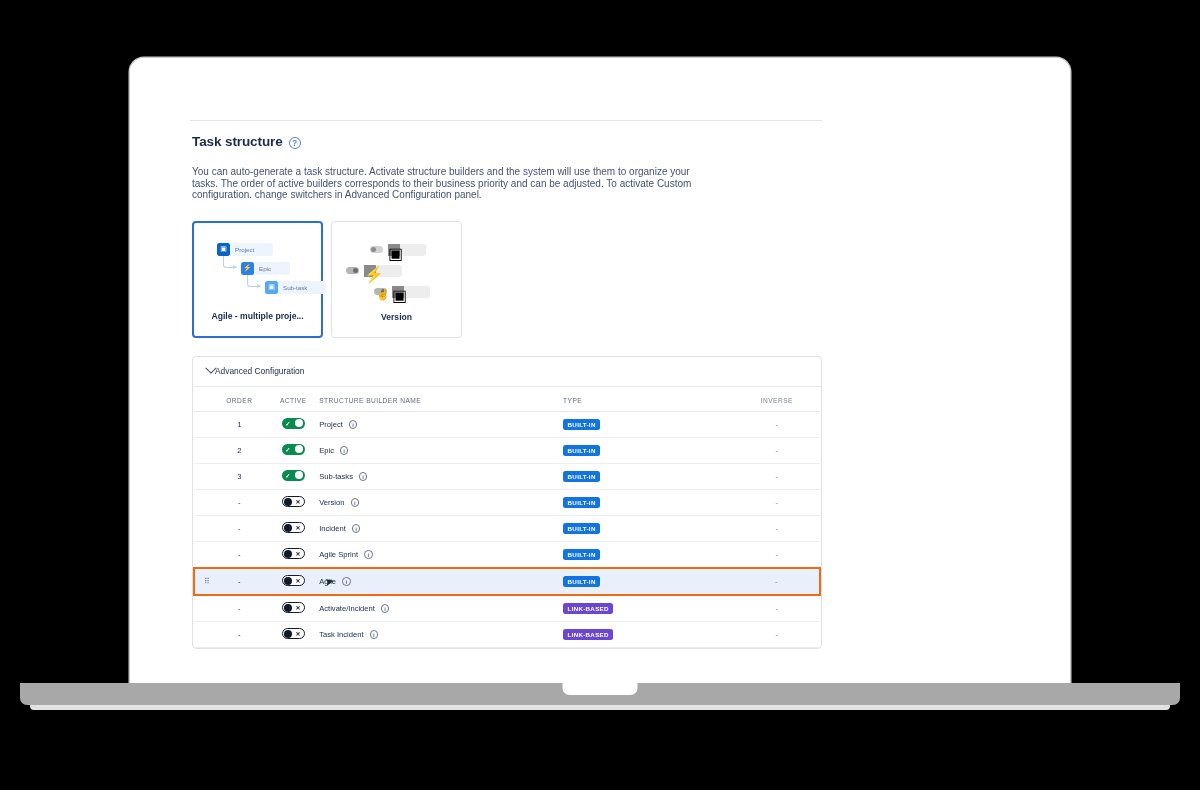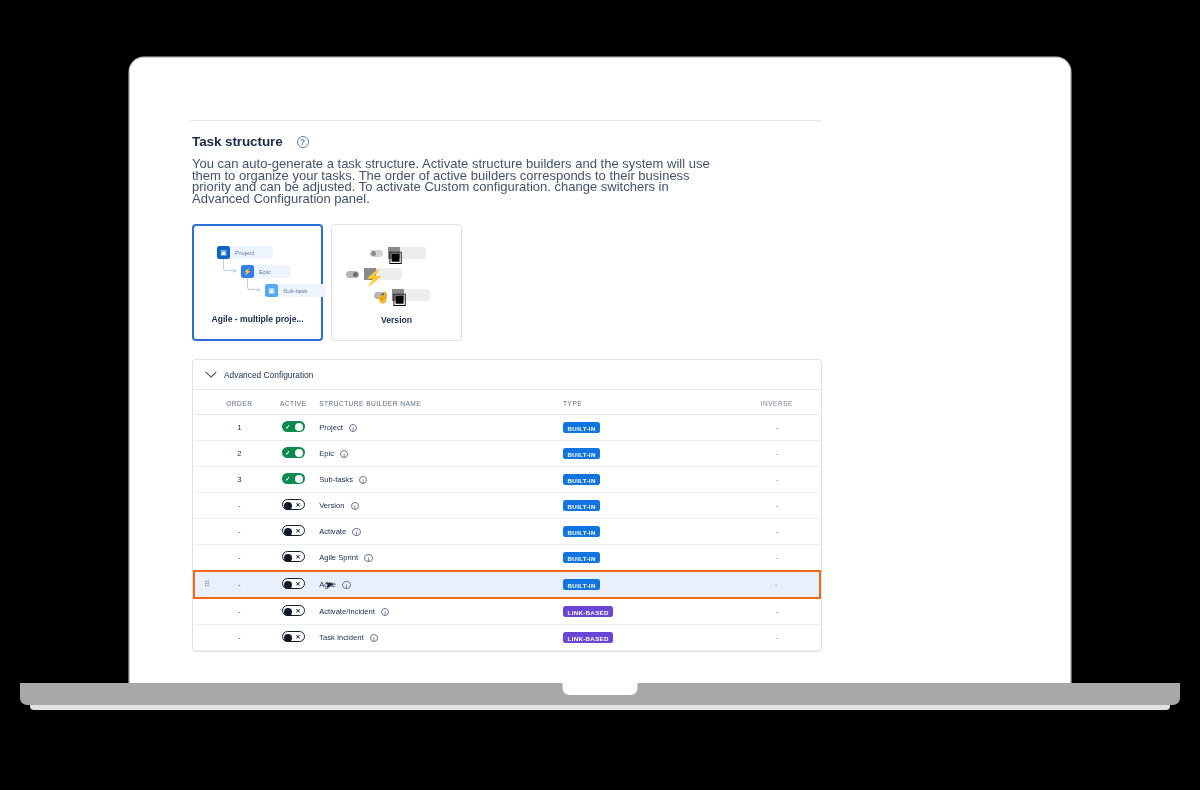--- a/index.html
+++ b/index.html
@@ -59,36 +59,36 @@
   .top-divider {
     position: absolute;
     left: 60px; top: 62px;
     width: 632px; height: 1px;
     background: #e4e6ea;
   }
 
   .panel { position: absolute; left: 62px; top: 76px; width: 630px; }
 
   .section-title-row {
-    display: flex; align-items: center; gap: 14px;
+    display: flex; align-items: flex-end; gap: 6px;
   }
   .section-title {
     font-size: 13.5px; font-weight: bold; color: #1b2b4b;
     letter-spacing: -0.1px;
   }
   .help-icon {
     width: 12px; height: 12px; flex: 0 0 12px;
     border: 1.2px solid #5a7fd6; border-radius: 50%;
     color: #5a7fd6; font-size: 8.5px; line-height: 10px;
     text-align: center; font-weight: bold;
   }
 
   .section-desc {
-    margin-top: 9px;
-    font-size: 13px; line-height: 11.6px; color: #42526e;
+    margin-top: 17px;
+    font-size: 10px; line-height: 11.6px; color: #42526e;
     width: 520px;
   }
 
   
   .cards {
     display: flex; gap: 8px;
     margin-top: 20px;
   }
   .card {
     width: 131px; height: 117px;
@@ -180,21 +180,21 @@
 
   
   .adv {
     margin-top: 18px;
     border: 1px solid #dfe1e6;
     border-radius: 4px;
     overflow: hidden;
     background: #fff;
   }
   .adv-head {
-    display: flex; align-items: center; gap: 9px;
+    display: flex; align-items: center; 
     height: 30px; padding: 0 14px;
     border-bottom: 1px solid #e6e8eb;
     cursor: pointer;
   }
   .chev {
     width: 8px; height: 8px;
     border-right: 1.4px solid #42526e;
     border-bottom: 1.4px solid #42526e;
     transform: rotate(45deg) translate(-2px,-2px);
   }
@@ -438,21 +438,21 @@
                 </tr>
                 <tr>
                   <td class="c-handle"></td>
                   <td class="c-order">-</td>
                   <td class="c-active"><span class="tog off">
                       <span class="knob"></span>
                       <span class="mark">✕</span>
                     </span></td>
                   <td class="c-name">
                     <div class="name-cell">
-                      <span>Activate</span>
+                      <span>Incident</span>
                       <span class="info-icon">i</span>
                     </div>
                   </td>
                   <td class="c-type"><span class="badge built-in">BUILT-IN</span></td>
                   <td class="c-inv">-</td>
                 </tr>
                 <tr>
                   <td class="c-handle"></td>
                   <td class="c-order">-</td>
                   <td class="c-active"><span class="tog off">

